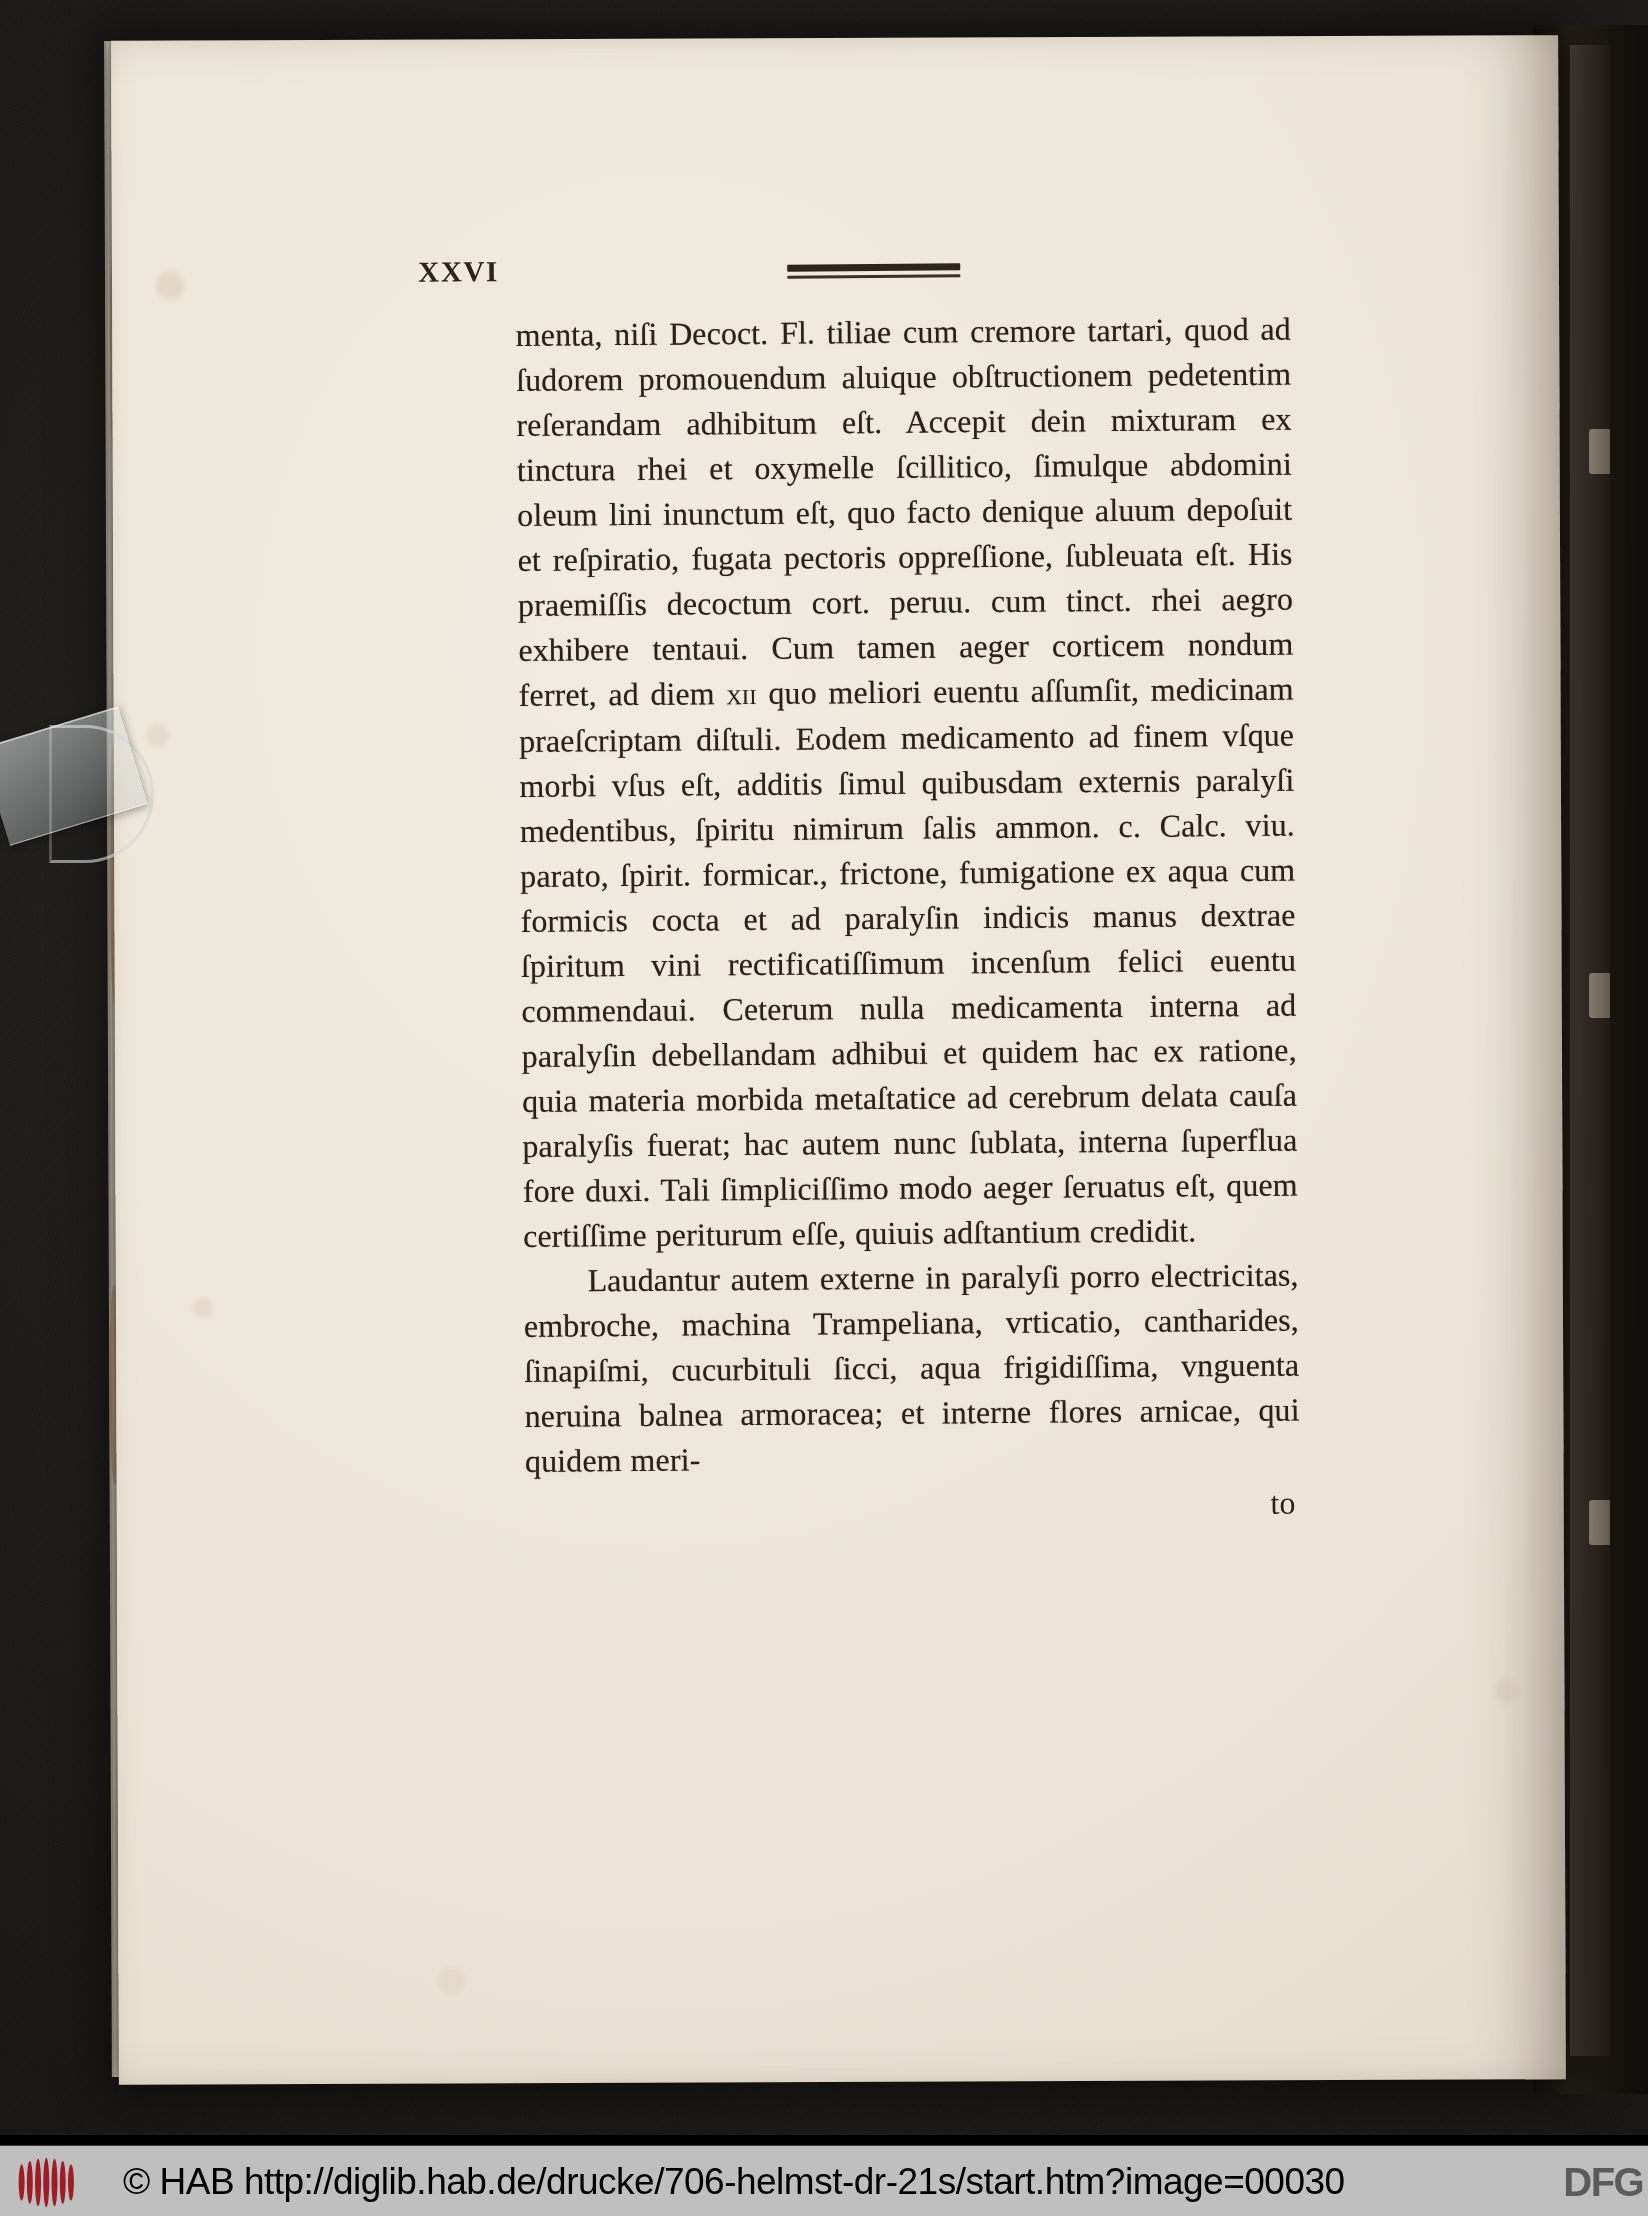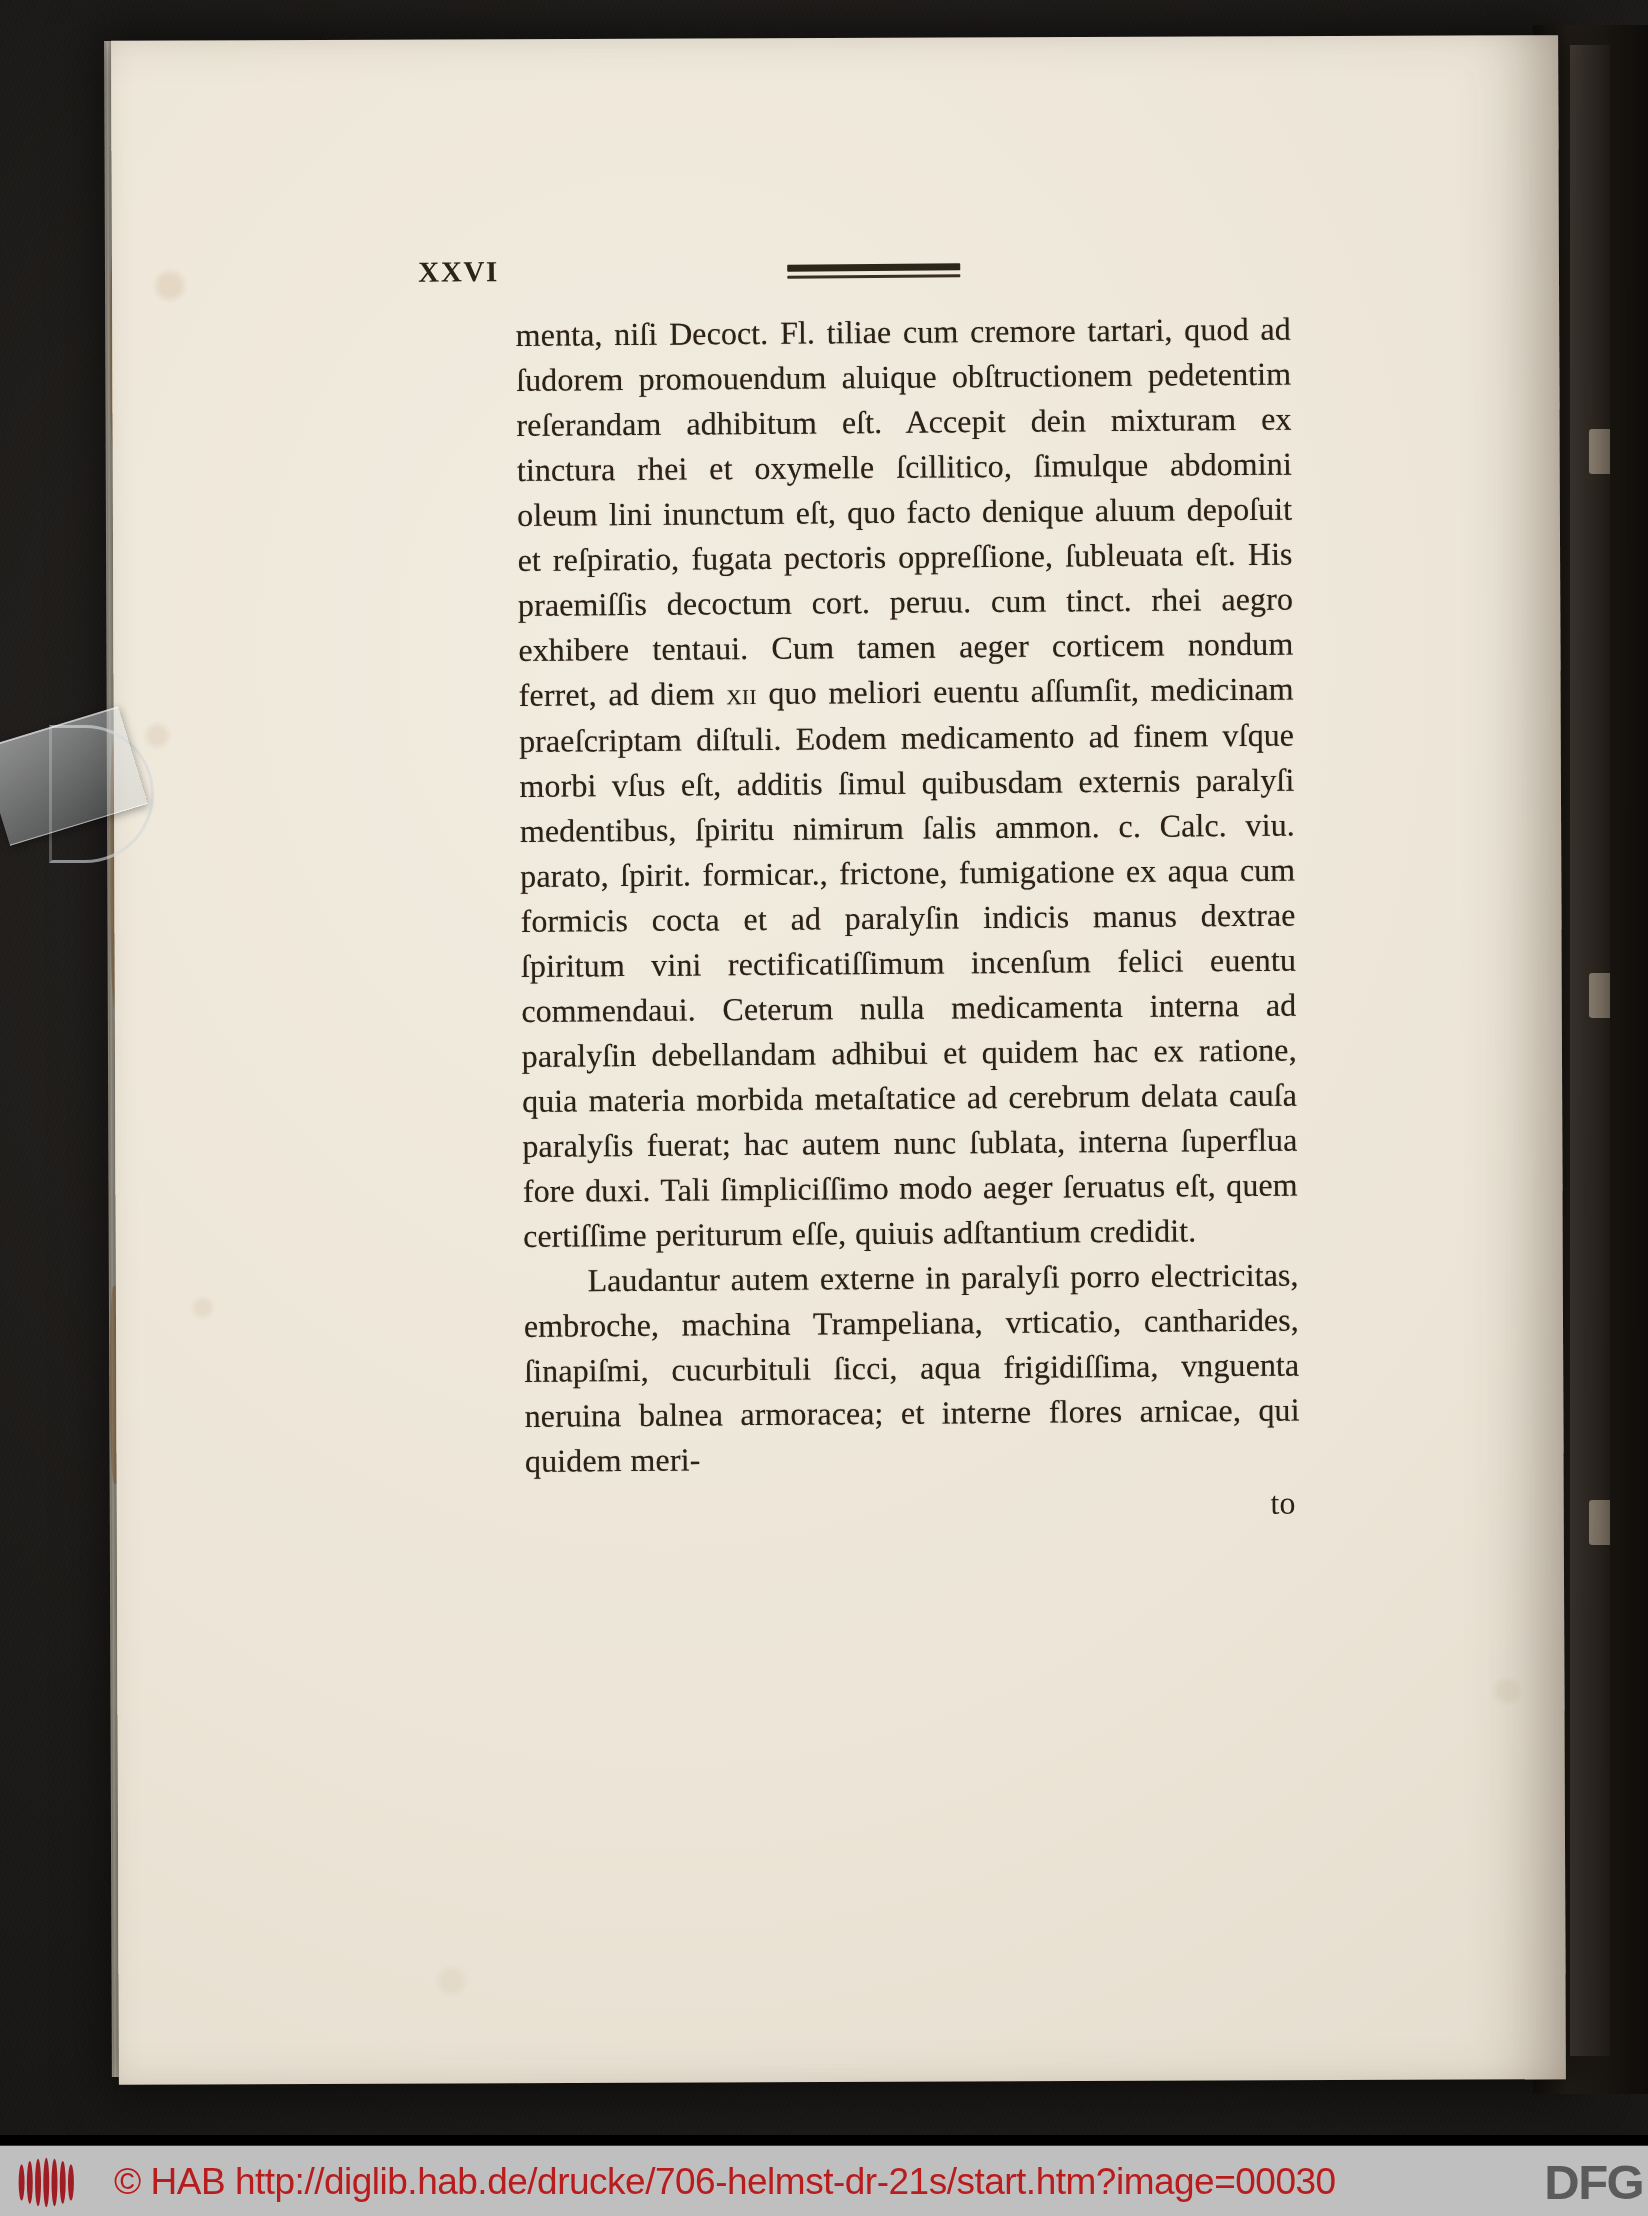--- a/index.html
+++ b/index.html
@@ -201,31 +201,31 @@
   .hab-logo {
     width: 79px; height: 51px;
     margin-left: 15px;
     flex: 0 0 auto;
     display: block;
   }
   .footer-credit {
     flex: 1 1 auto;
     font-family: "Liberation Sans", sans-serif;
     font-size: 37px;
-    color: #b91c1c;
+    color: #000000;
     white-space: nowrap;
     letter-spacing: -0.5px;
-    margin-left: 20px;
+    margin-left: 29px;
     overflow: hidden;
   }
   .dfg-logo {
     flex: 0 0 auto;
     font-family: "Liberation Sans", sans-serif;
     font-weight: bold;
-    font-size: 49px;
+    font-size: 40px;
     letter-spacing: -1.6px;
     color: #5b5b5b;
     margin-right: 5px;
     line-height: 1;
   }
 </style>
 </head>
 <body>
 
 <div class="scan-stage">

